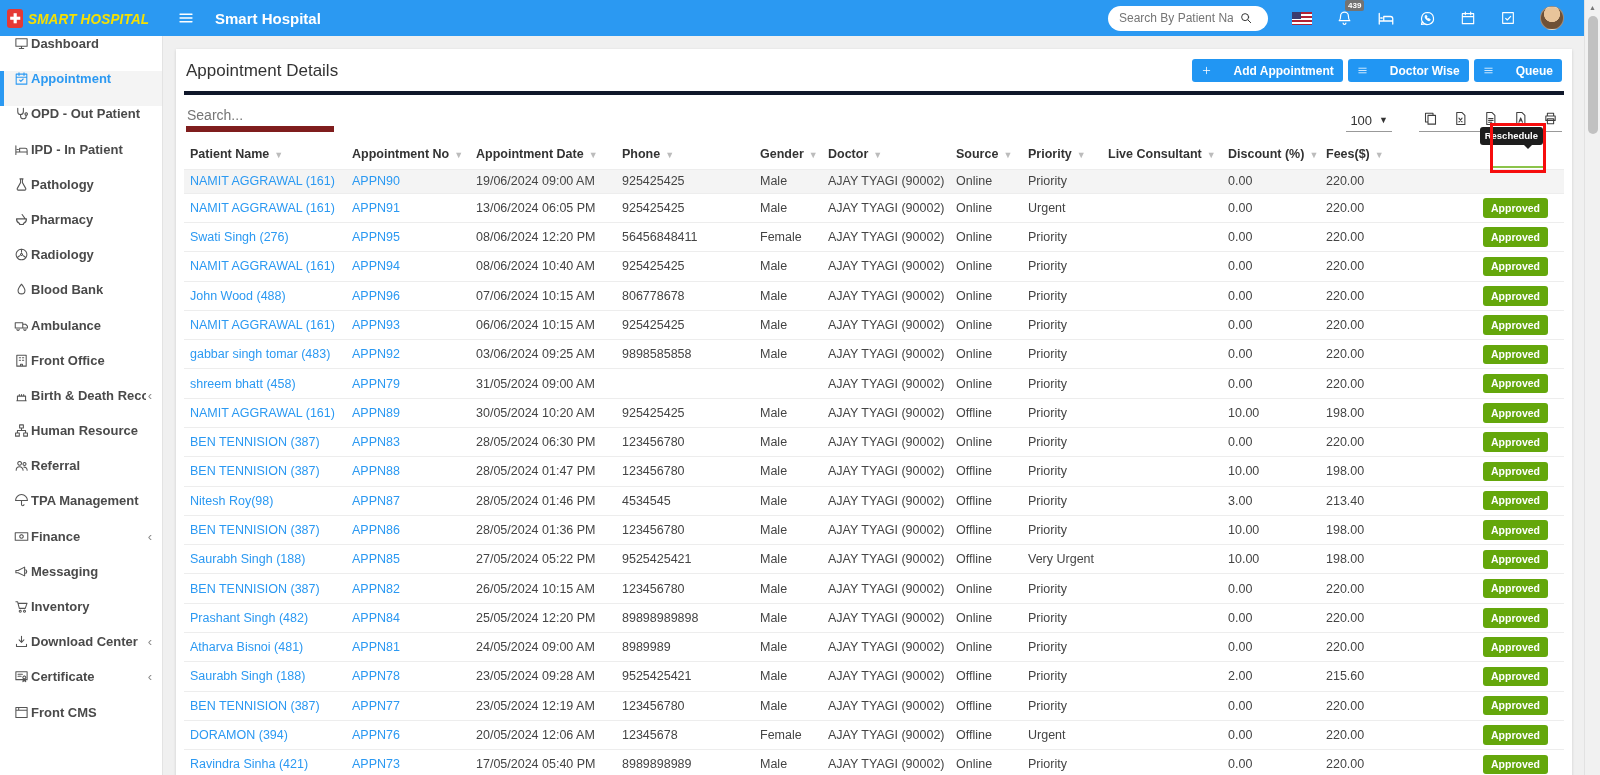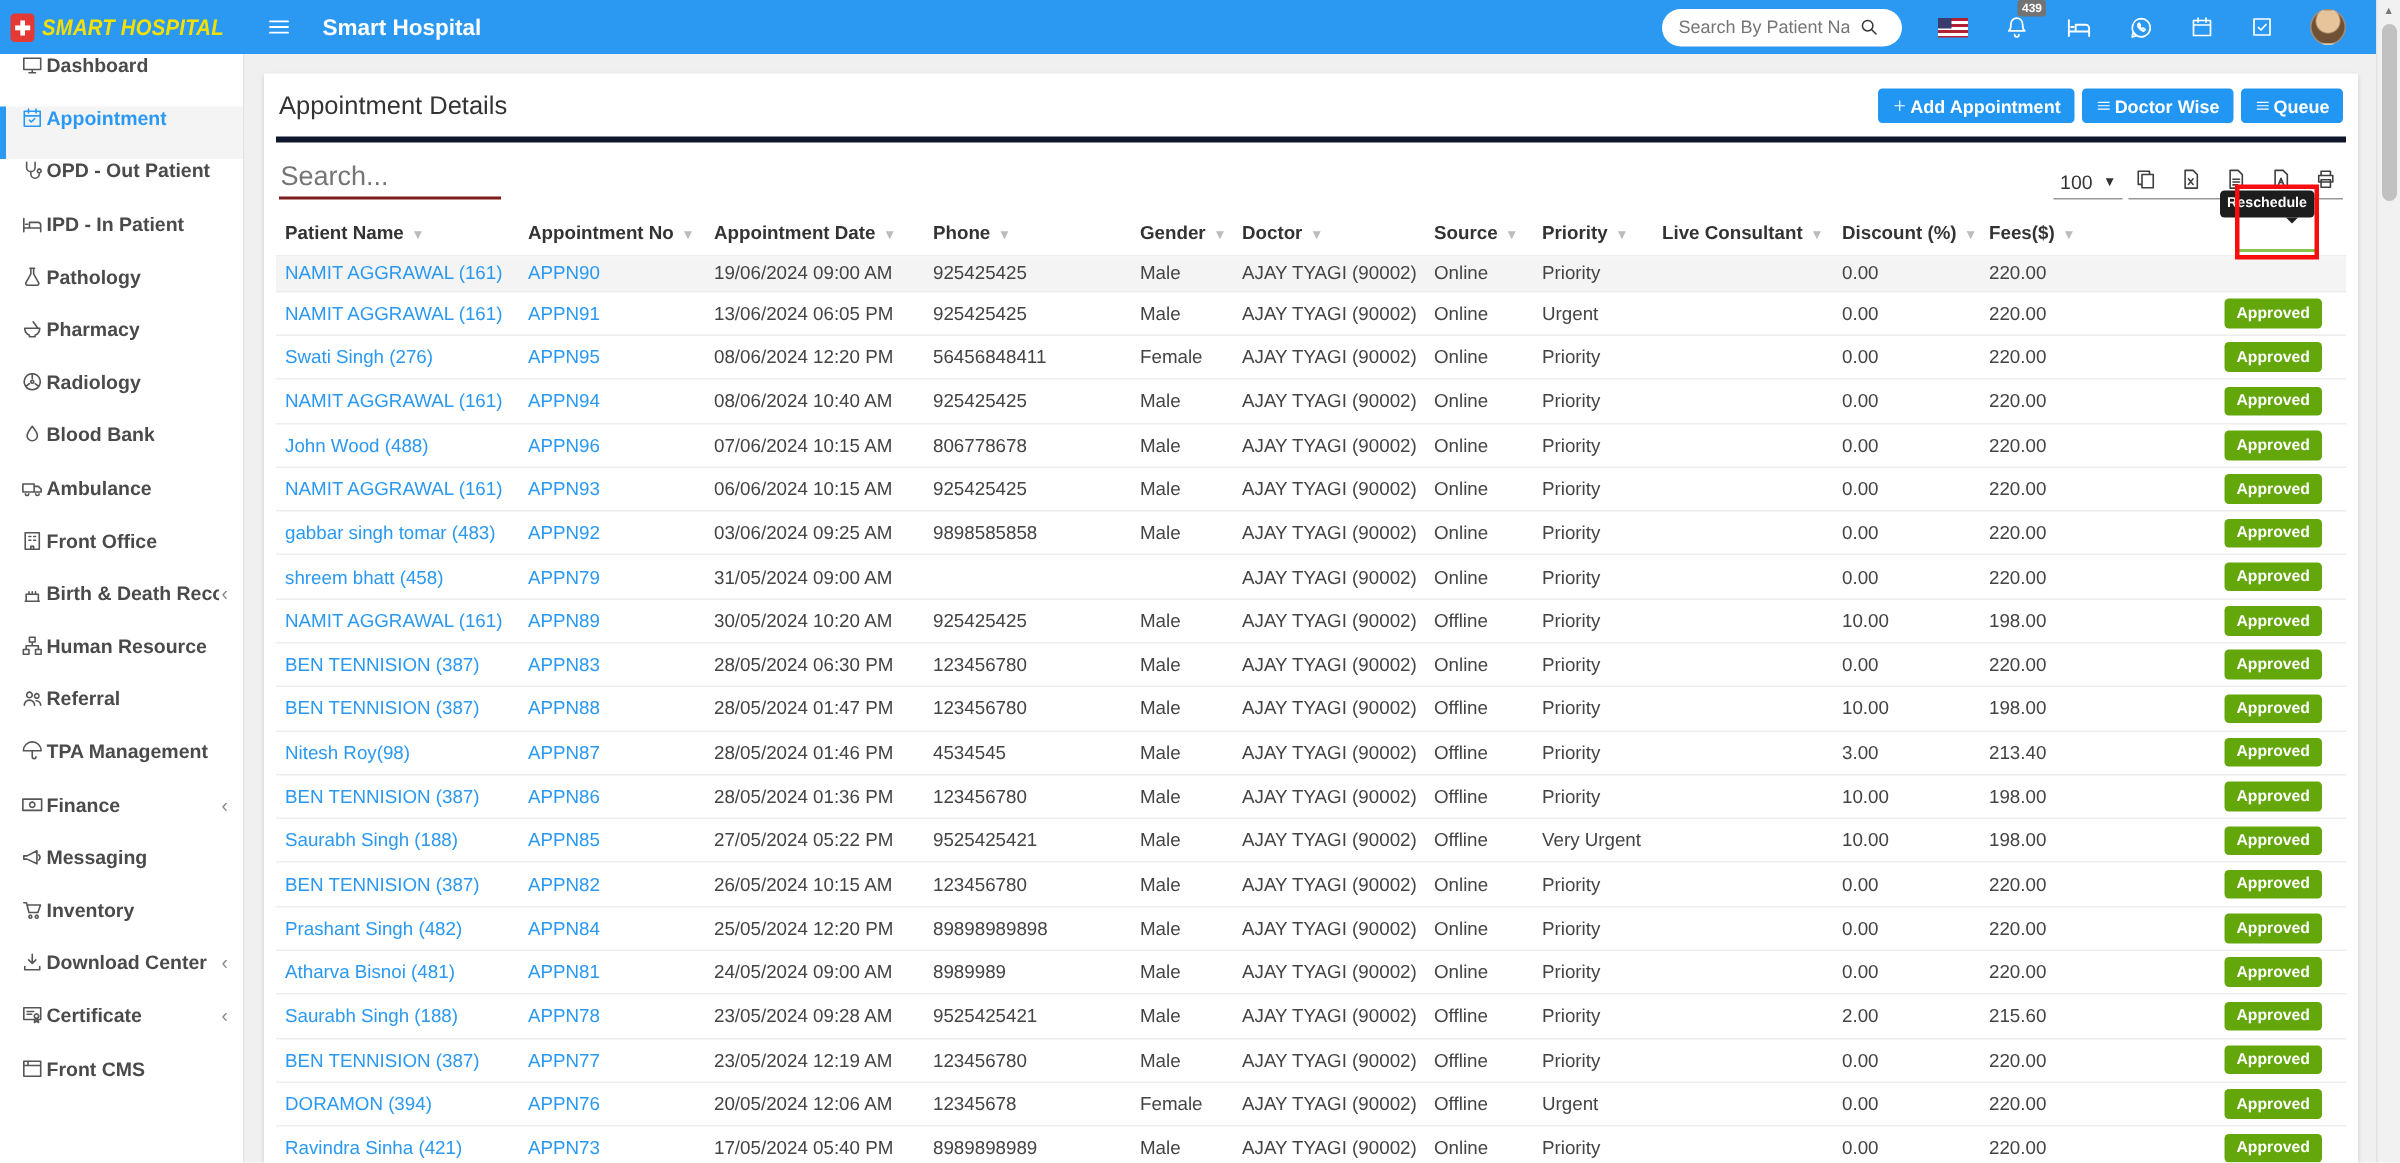--- a/index.html
+++ b/index.html
@@ -55,25 +55,25 @@
 
   
   .main { position:absolute; left:164px; top:36px; right:16px; bottom:0; background:#f0f0f0; overflow:hidden; }
   .card { background:#fff; margin:13px 12px 0 12px; box-shadow:0 1px 3px rgba(0,0,0,.14);
     min-height:745px; padding:0 8px; }
   .card-head { display:flex; align-items:center; justify-content:space-between;
     border-bottom:4px solid #0f172a; padding:10px 2px 9px; }
   .page-title { font-size:17px; color:#333; }
   .btns { display:flex; gap:5px; }
   .btn { background:#2196f3; color:#fff; font-size:12px; font-weight:bold; border:none;
-    border-radius:3px; height:23px; display:flex; align-items:center; gap:2px; padding:0 9px; cursor:pointer; }
+    border-radius:3px; height:23px; display:flex; align-items:center; gap:22px; padding:0 9px; cursor:pointer; }
   .toolbar { display:flex; align-items:flex-end; justify-content:space-between; padding:9px 2px 6px; }
-  .tsearch input { border:none; border-bottom:2px solid #7f1d1d; outline:none; font-size:18px;
+  .tsearch input { border:none; border-bottom:6px solid #7f1d1d; outline:none; font-size:14px;
     width:148px; padding:3px 1px; color:#444; background:transparent; }
-  .tools-right { display:flex; align-items:center; gap:4px; }
+  .tools-right { display:flex; align-items:center; gap:27px; }
   .page-size { border-bottom:1px solid #999; font-size:13px; color:#333; padding:1px 4px 3px;
     display:flex; gap:7px; align-items:center; cursor:pointer; }
   .page-size .caret { font-size:9px; color:#333; }
   .export-group { display:flex; gap:15px; border-bottom:1px solid #999; padding:0 4px 5px; color:#3f3f3f; }
   .export-group span { cursor:pointer; display:flex; }
 
   
   table { border-collapse:collapse; table-layout:fixed; width:1380px; font-size:12.5px; margin-top:2px; }
   th { text-align:left; padding:7px 6px 8px; color:#333; font-size:12.5px; white-space:nowrap;
     font-weight:bold; overflow:hidden; }

